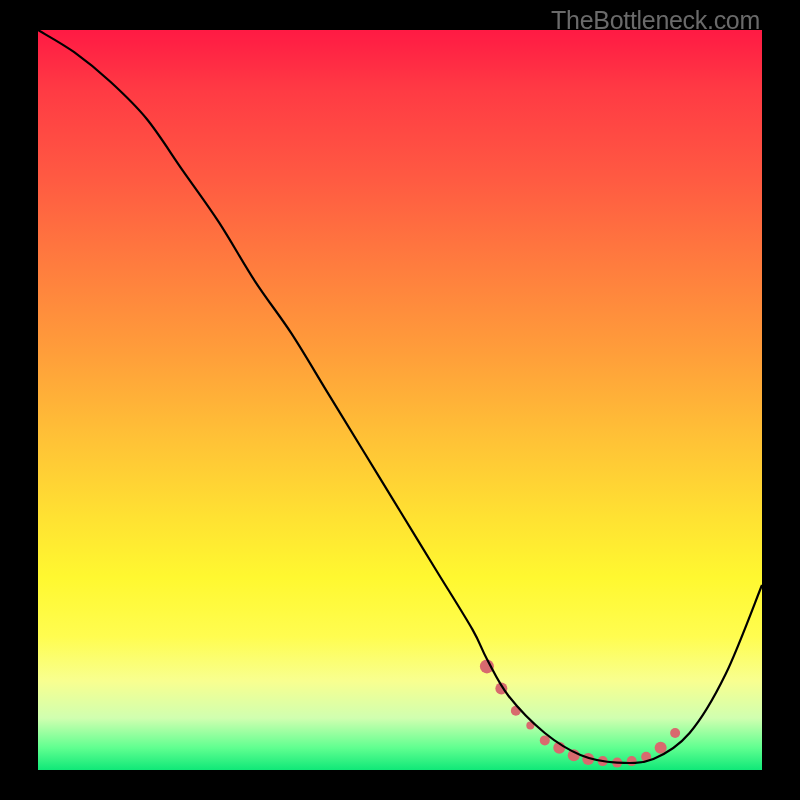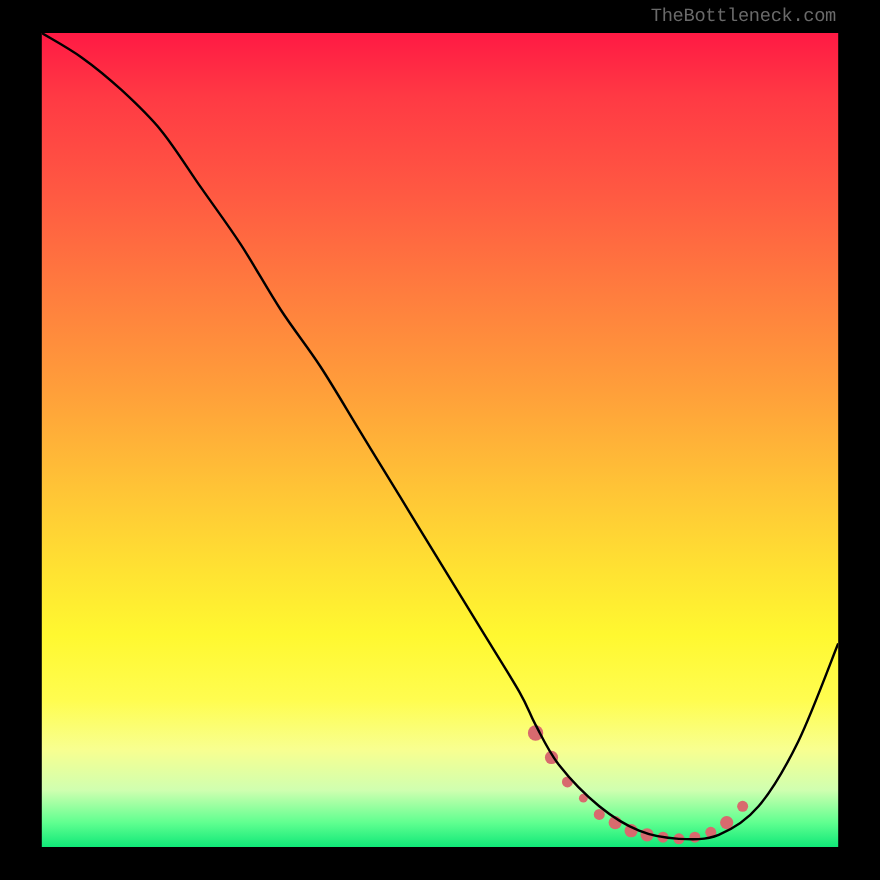--- a/index.html
+++ b/index.html
@@ -43,22 +43,22 @@
     position: absolute;
     left: 0;
     top: 0;
     width: 100%;
     height: 100%;
   }
   .attribution {
     position: absolute;
     top: 6px;
     right: 40px;
-    font-family: Liberation Mono, monospace;
-    font-size: 17px;
+    font-family: Liberation Sans, sans-serif;
+    font-size: 25px;
     font-weight: 500;
     color: #6a6a6a;
     letter-spacing: -0.3px;
   }
 </style>
 </head>
 <body>
 
 <div class="attribution">TheBottleneck.com</div>
 

